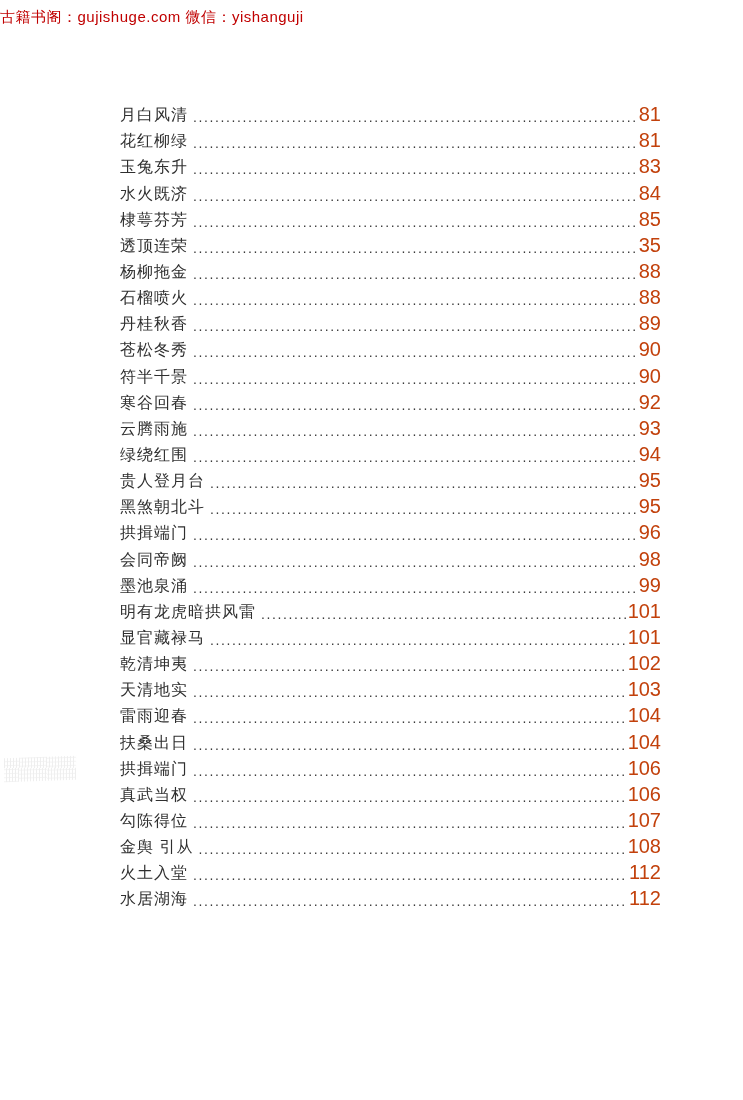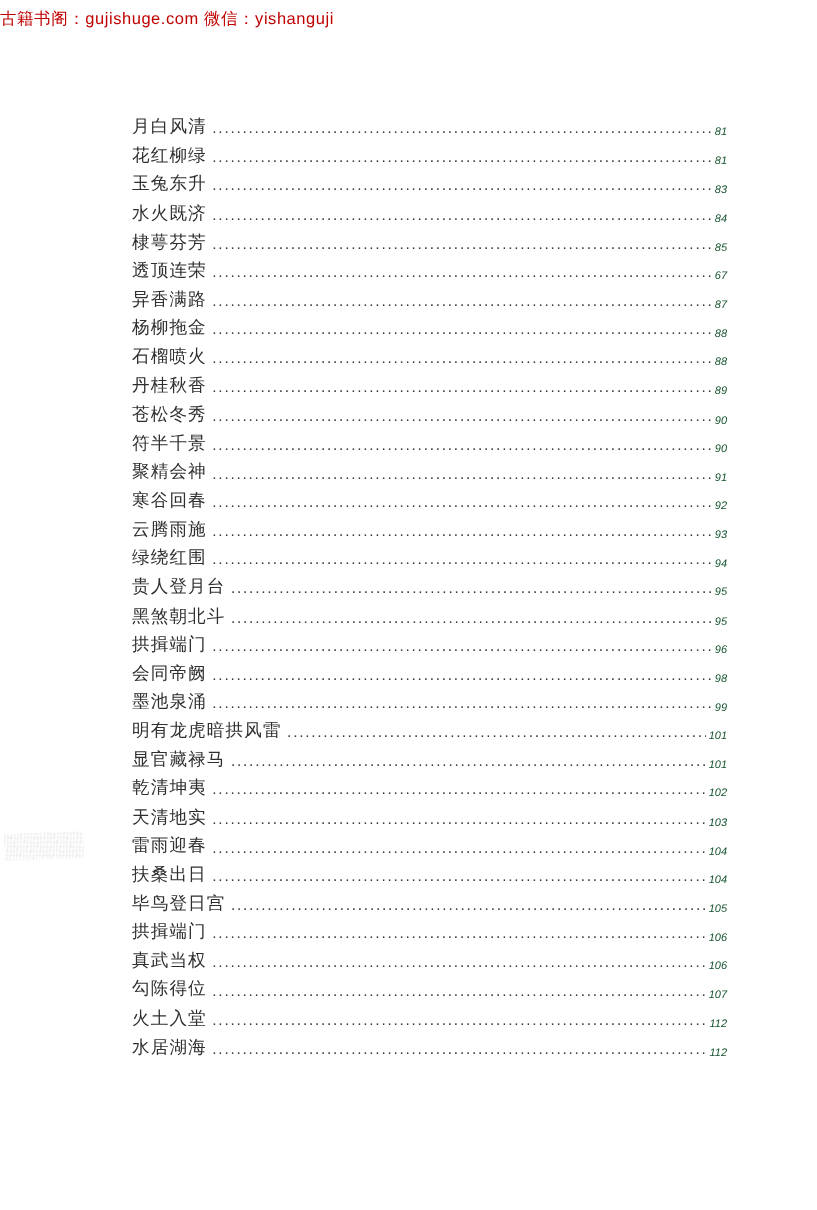--- a/index.html
+++ b/index.html
@@ -51,23 +51,22 @@
     color: #3a3a3a;
   }
   .toc-leader::after {
     content: "................................................................................................................................................................................................";
     font-size: 14px;
     letter-spacing: 1.6px;
   }
   .toc-page {
     white-space: nowrap;
     margin-left: 2px;
-    font-size: 10px;
-    color: #14532d;
-    font-style: italic;
+    font-size: 20px;
+    color: #c2410c;
   }
   .footer {
     position: absolute;
     top: 1062px;
     left: 16px;
     width: 100%;
     text-align: right;
     font-size: 15px;
     color: #3c3c3c;
     margin-left: 40px;
@@ -122,28 +121,23 @@
 
   <div class="toc-row">
     <span class="toc-title">棣萼芬芳</span>
     <span class="toc-leader"></span>
     <span class="toc-page">85</span>
   </div>
 
   <div class="toc-row">
     <span class="toc-title">透顶连荣</span>
     <span class="toc-leader"></span>
-    <span class="toc-page">67</span>
-  </div>
-
-  <div class="toc-row">
-    <span class="toc-title">异香满路</span>
-    <span class="toc-leader"></span>
-    <span class="toc-page">87</span>
-  </div>
+    <span class="toc-page">35</span>
+  </div>
+
 
   <div class="toc-row">
     <span class="toc-title">杨柳拖金</span>
     <span class="toc-leader"></span>
     <span class="toc-page">88</span>
   </div>
 
   <div class="toc-row">
     <span class="toc-title">石榴喷火</span>
     <span class="toc-leader"></span>
@@ -161,25 +155,20 @@
     <span class="toc-leader"></span>
     <span class="toc-page">90</span>
   </div>
 
   <div class="toc-row">
     <span class="toc-title">符半千景</span>
     <span class="toc-leader"></span>
     <span class="toc-page">90</span>
   </div>
 
-  <div class="toc-row">
-    <span class="toc-title">聚精会神</span>
-    <span class="toc-leader"></span>
-    <span class="toc-page">91</span>
-  </div>
 
   <div class="toc-row">
     <span class="toc-title">寒谷回春</span>
     <span class="toc-leader"></span>
     <span class="toc-page">92</span>
   </div>
 
   <div class="toc-row">
     <span class="toc-title">云腾雨施</span>
     <span class="toc-leader"></span>
@@ -252,44 +241,44 @@
     <span class="toc-leader"></span>
     <span class="toc-page">104</span>
   </div>
 
   <div class="toc-row">
     <span class="toc-title">扶桑出日</span>
     <span class="toc-leader"></span>
     <span class="toc-page">104</span>
   </div>
 
-  <div class="toc-row">
-    <span class="toc-title">毕鸟登日宫</span>
-    <span class="toc-leader"></span>
-    <span class="toc-page">105</span>
-  </div>
 
   <div class="toc-row">
     <span class="toc-title">拱揖端门</span>
     <span class="toc-leader"></span>
     <span class="toc-page">106</span>
   </div>
 
   <div class="toc-row">
     <span class="toc-title">真武当权</span>
     <span class="toc-leader"></span>
     <span class="toc-page">106</span>
   </div>
 
   <div class="toc-row">
     <span class="toc-title">勾陈得位</span>
     <span class="toc-leader"></span>
     <span class="toc-page">107</span>
   </div>
 
+  <div class="toc-row">
+    <span class="toc-title">金舆 引从</span>
+    <span class="toc-leader"></span>
+    <span class="toc-page">108</span>
+  </div>
 
   <div class="toc-row">
     <span class="toc-title">火土入堂</span>
     <span class="toc-leader"></span>
     <span class="toc-page">112</span>
   </div>
 
   <div class="toc-row">
     <span class="toc-title">水居湖海</span>
     <span class="toc-leader"></span>

